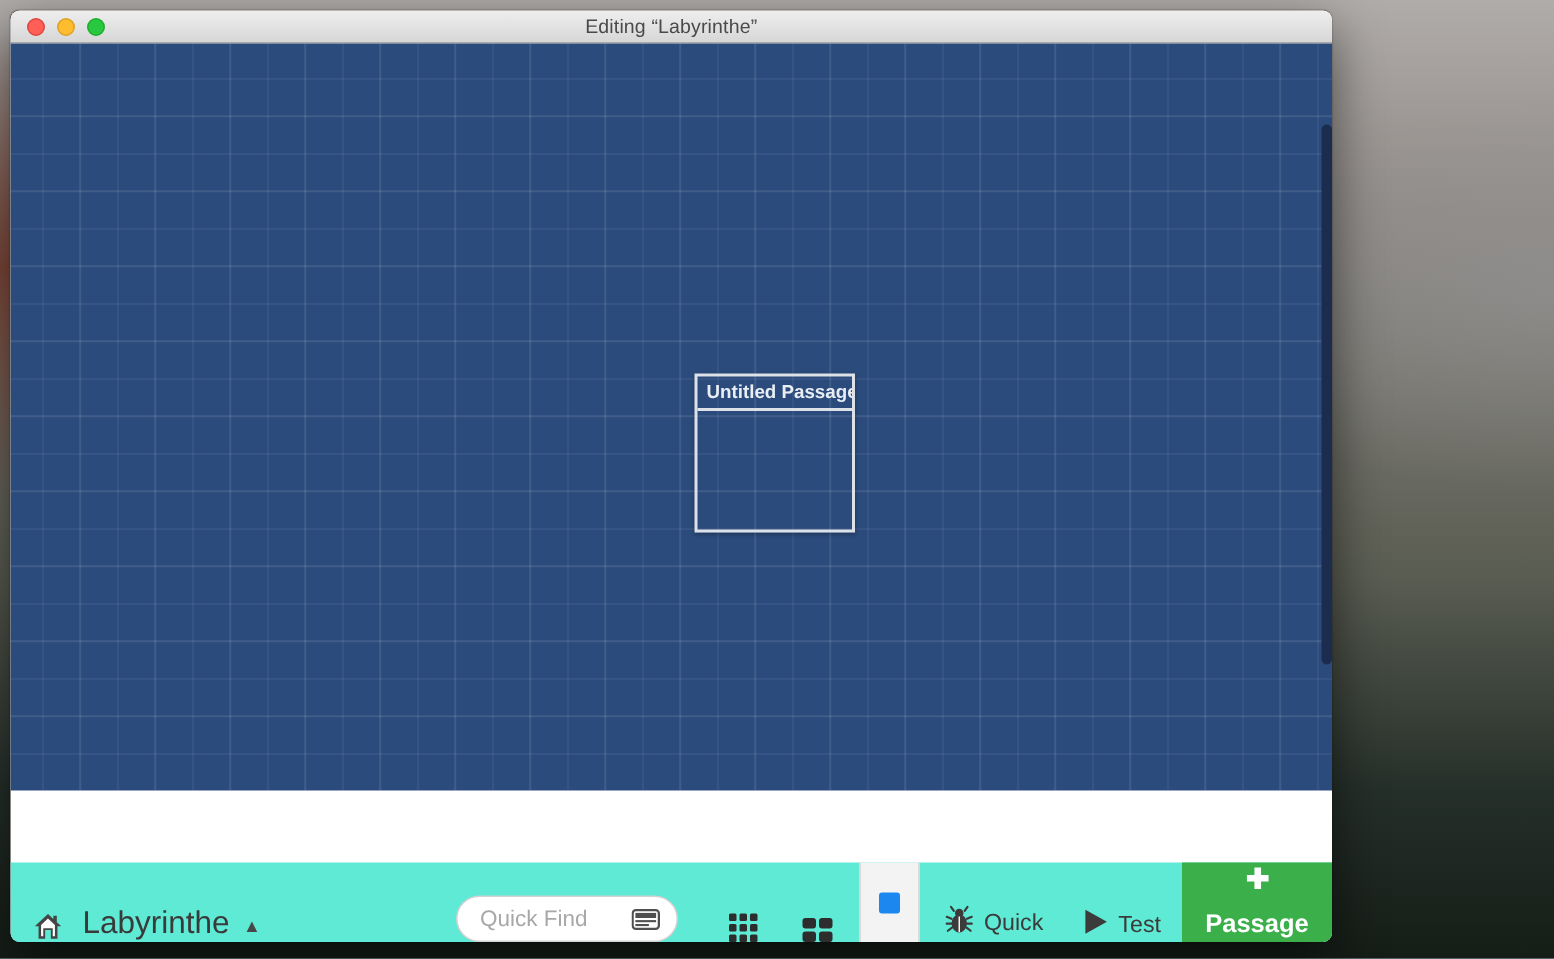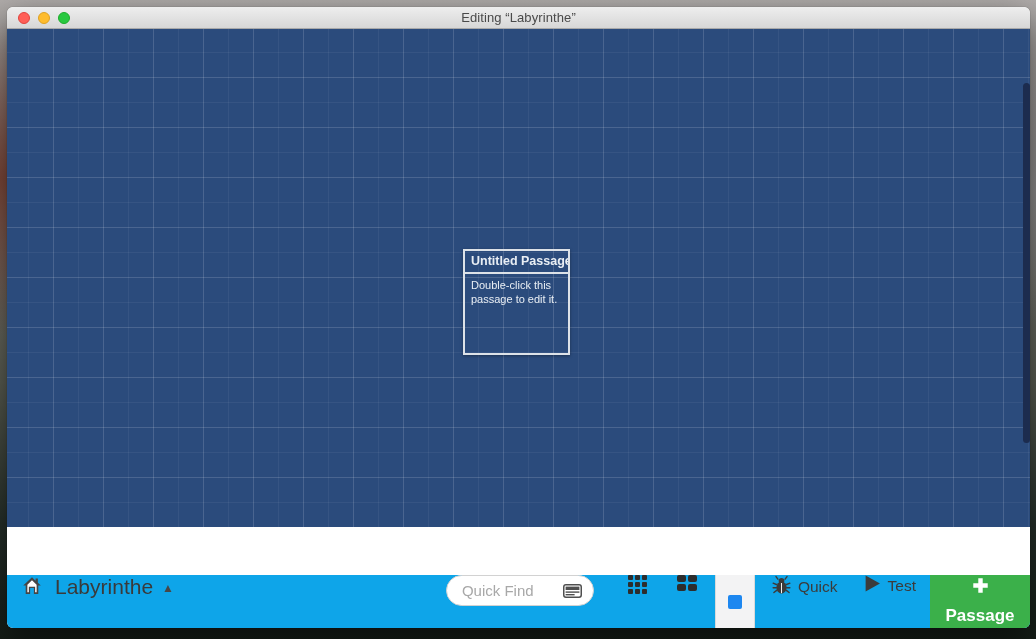--- a/index.html
+++ b/index.html
@@ -8,21 +8,21 @@
     font-family:"Liberation Sans", sans-serif;
     background:
       radial-gradient(ellipse 30% 35% at 0% 28%, rgba(125,62,46,.85), transparent 70%),
       radial-gradient(ellipse 40% 30% at 100% 30%, rgba(150,150,152,.55), transparent 70%),
       linear-gradient(180deg, #b0acaa 0%, #8f8a86 22%, #5a5d52 60%, #26302a 82%, #151d17 100%);
     position:relative;
   }
 
   
   .window {
-    position:absolute; left:7px; top:7px; width:1023px; height:621px;
+    position:absolute; left:7px; top:7px; width:881px; height:621px;
     border-radius:6px; overflow:hidden;
     box-shadow:0 12px 34px rgba(0,0,0,.55), 0 0 1px rgba(0,0,0,.6);
     display:flex; flex-direction:column; background:#fff;
   }
 
   
   .titlebar {
     height:22px; flex:0 0 22px; position:relative;
     background:linear-gradient(180deg,#eeeeee,#d7d7d7);
     border-bottom:1px solid #a9a9a9;
@@ -58,22 +58,22 @@
   }
   .passage .p-body { font-size:11px; line-height:13.5px; padding:5px 6px; }
 
   .vscroll-thumb {
     position:absolute; right:0; top:54px; width:7px; height:360px;
     background:#1c2c4f; border-radius:4px;
   }
 
   
   .toolbar {
-    flex:0 0 53px; height:53px; background:#0ea5e9;
-    display:flex; align-items:flex-start; position:relative;margin-top:48px;
+    flex:0 0 53px; height:53px; background:#5eead4;
+    display:flex; align-items:flex-end; position:relative;margin-top:48px;
   }
   .tb-btn { display:flex; align-items:center; background:none; border:none; cursor:pointer; }
 
   .home-btn { margin-left:14px; }
   .home-btn svg { display:block; }
 
   .story-menu { margin-left:12px; gap:9px; }
   .story-menu .story-title { font-size:21px; color:#3a3a3a; }
   .story-menu .caret { font-size:12px; color:#474747; padding-top:2px; }
 
@@ -127,21 +127,20 @@
       <span class="light red"></span>
       <span class="light yellow"></span>
       <span class="light green"></span>
     </div>
     <span class="title">Editing “Labyrinthe”</span>
   </div>
 
   <div class="canvas" style="background-color: rgb(43, 75, 124);">
     <div class="passage">
       <div class="p-title">Untitled Passage</div>
-      <div class="p-body">Double-click this passage to edit it.</div>
     </div>
     <div class="vscroll-thumb"></div>
   </div>
 
   <div class="toolbar">
 
     <button class="tb-btn home-btn">
       <span>
         <svg width="22" height="21" viewBox="0 0 20 20">
           <path d="M10 2.2 L1.6 10 H4 V18 H8.2 V12.4 H11.8 V18 H16 V10 H18.4 L15.6 7.4 V3.4 H13.4 V5.4 Z" fill="#454545"></path>

